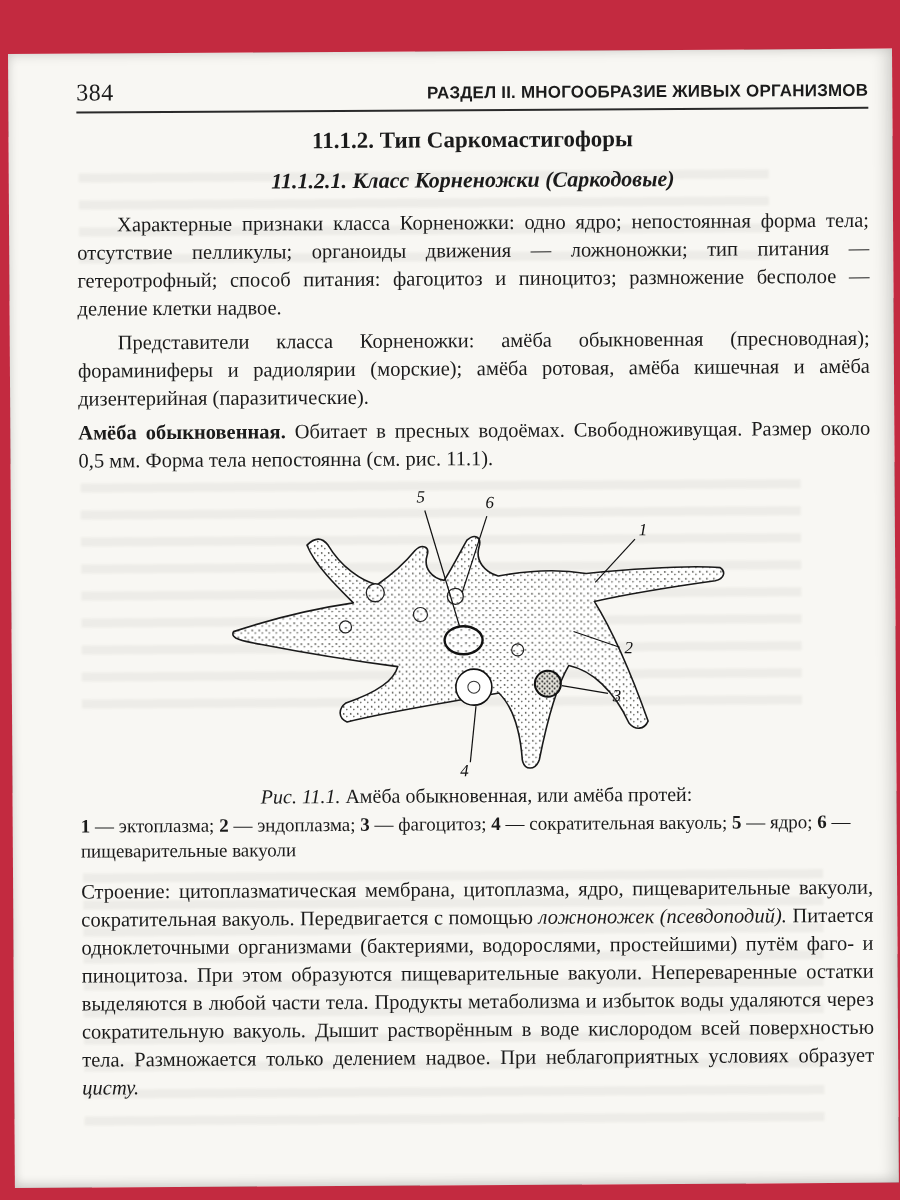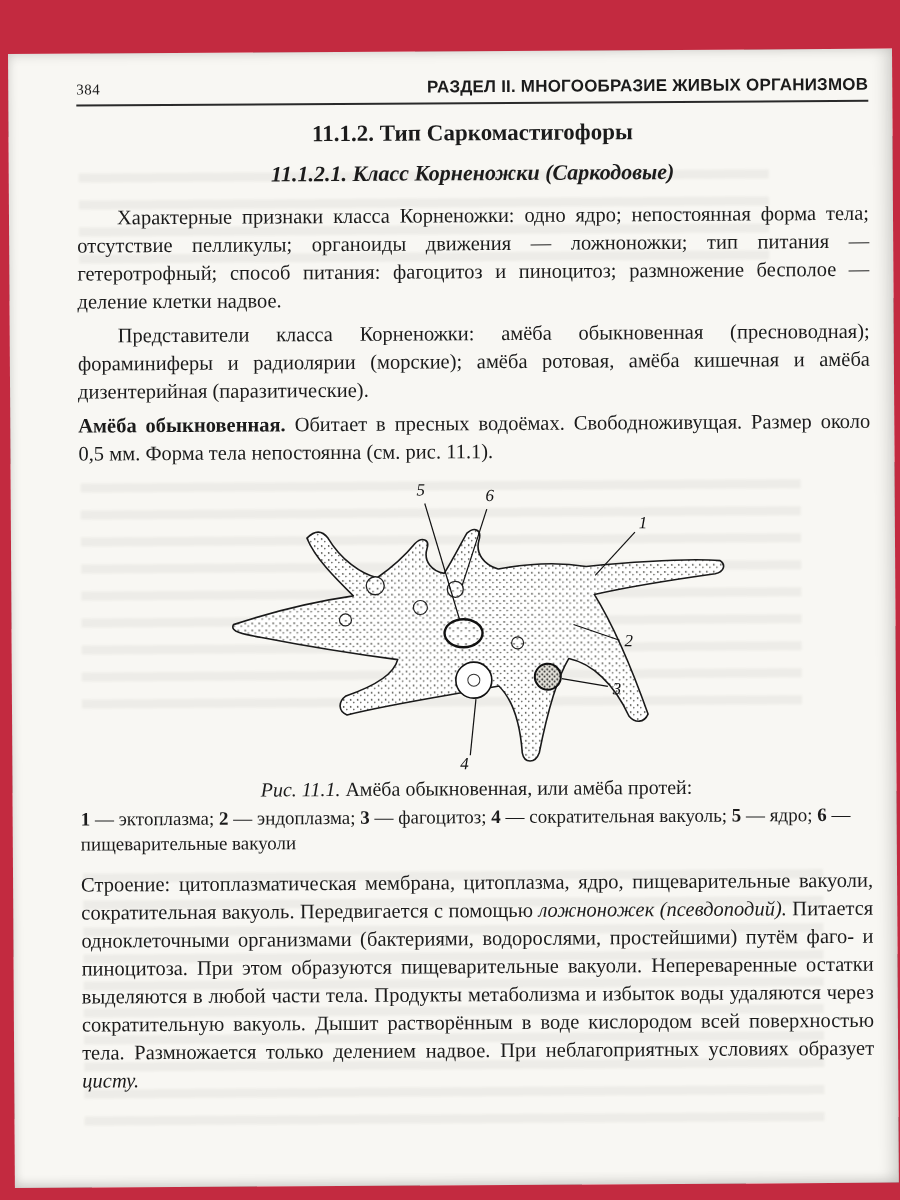--- a/index.html
+++ b/index.html
@@ -26,21 +26,21 @@
   }
   .ghost {
     position:absolute;
     pointer-events:none;
     background:repeating-linear-gradient(180deg, rgba(70,70,55,0.06) 0px, rgba(70,70,55,0.06) 9px, transparent 9px, transparent 27px);
     filter:blur(1px);
   }
   .header-row {
     display:flex; justify-content:space-between; align-items:baseline;
   }
-  .page-number { font-size:15px; letter-spacing:0.5px; }
+  .page-number { font-size:24px; letter-spacing:0.5px; }
   .running-head {
     font-family:"Liberation Sans", sans-serif;
     font-weight:bold; font-size:17px; letter-spacing:0.2px;
   }
   .rule { border-bottom:2px solid #2a2a2a; margin-top:5px; }
   h1.section {
     text-align:center; font-size:23px; font-weight:bold; margin-top:16px;
   }
   h2.subsection {
     text-align:center; font-size:22px; font-weight:bold; font-style:italic; margin-top:14px;

